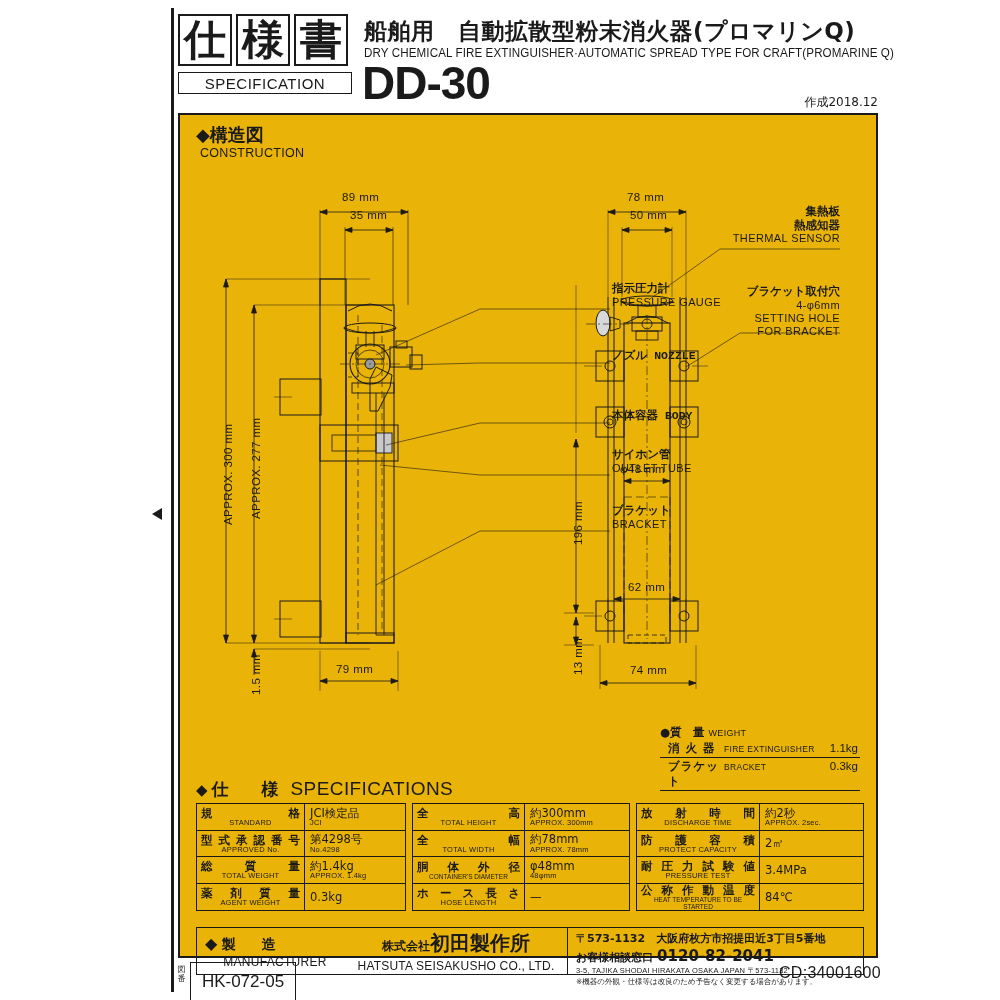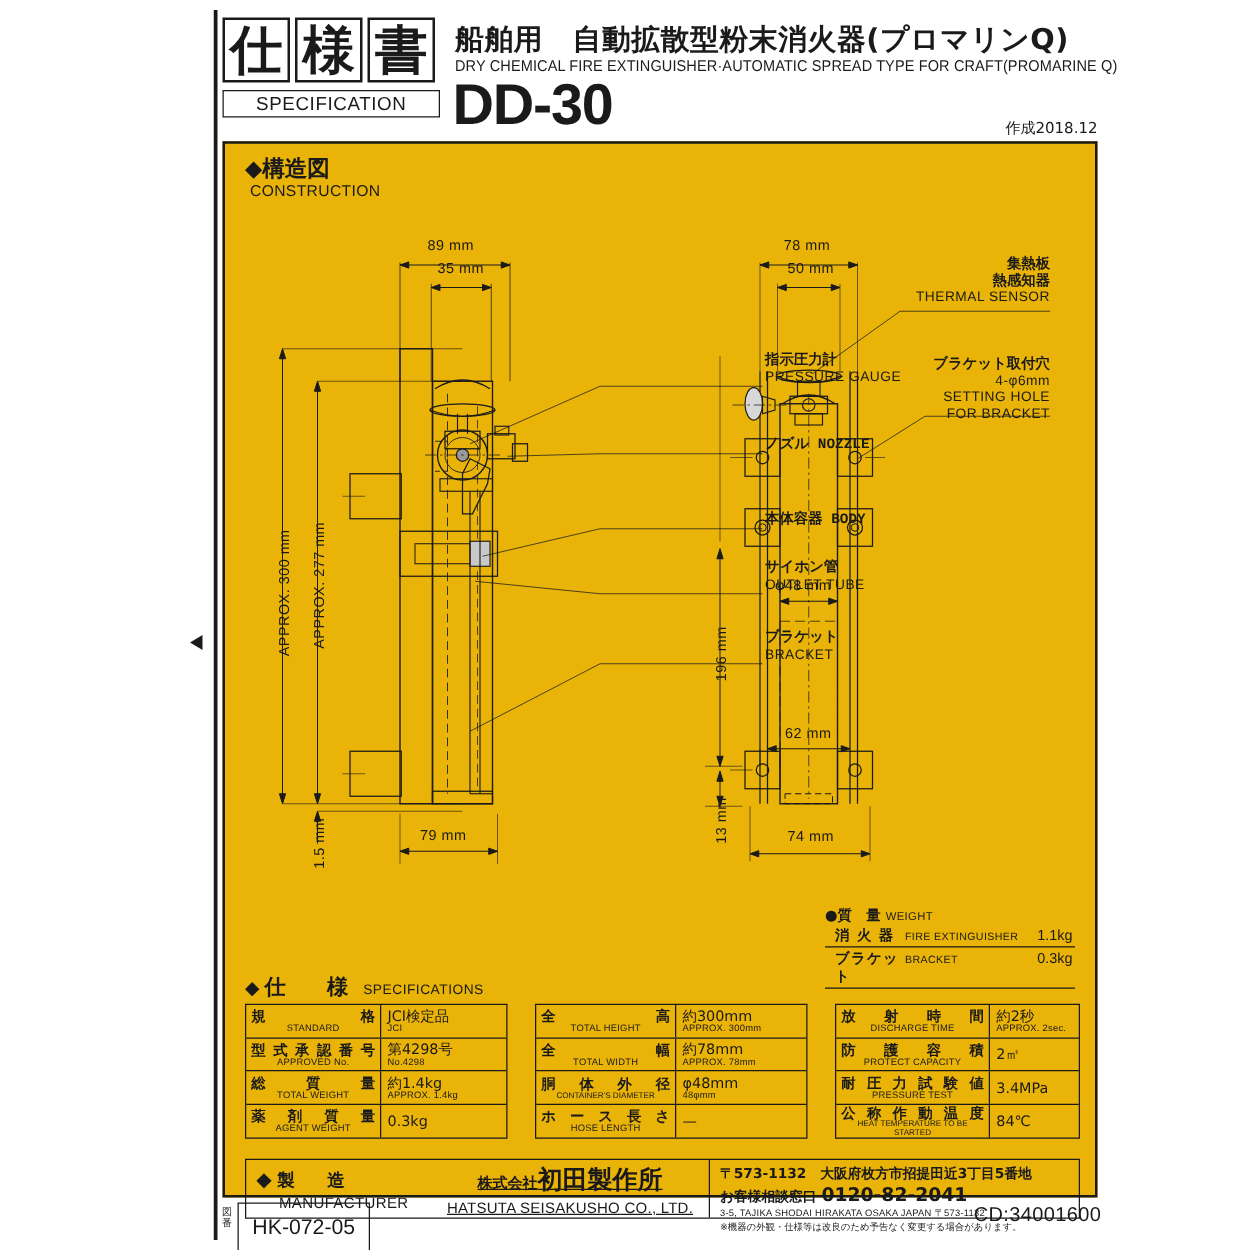--- a/index.html
+++ b/index.html
@@ -90,25 +90,25 @@
     padding:1px 2px 1px 8px;
   }
   .wt-row .jp { font-family:"DejaVu Sans", sans-serif; font-size:11.5px; font-weight:bold; width:56px; letter-spacing:1px;}
   .wt-row .en { font-size:8.5px; letter-spacing:.3px; flex:1; }
   .wt-row .val { font-size:11.5px; text-align:right; }
 
   
   .spec-head { position:absolute; left:16px; top:663px; display:flex; align-items:baseline; gap:4px; }
   .spec-head .dia { font-size:15px; }
   .spec-head .jp { font-family:"DejaVu Sans", sans-serif; font-size:17px; font-weight:bold; letter-spacing:8px; }
-  .spec-head .en { font-size:11px; letter-spacing:.4px; }
+  .spec-head .en { font-size:19px; letter-spacing:.4px; }
 
   .spec-tables {
     position:absolute; left:16px; top:688px; width:668px;
-    display:flex; gap:22px;justify-content:flex-end;
+    display:flex; gap:6px;justify-content:flex-end;
   }
   .spec-col { border:1.5px solid #1a1a1a; flex:1; }
   .spec-col.c1 { flex:0 0 210px; }
   .spec-col.c2 { flex:0 0 218px; }
   .spec-col.c3 { flex:1; }
   .srow { display:flex; border-bottom:1px solid #1a1a1a; height:26.5px; }
   .srow:last-child { border-bottom:none; }
   .scell-l {
     flex:0 0 108px; border-right:1px solid #1a1a1a;
     padding:1px 4px 0 4px; display:flex; flex-direction:column; justify-content:center;
@@ -127,21 +127,21 @@
   .scell-r.mid { justify-content:center; }
 
   
   .mfr {
     position:absolute; left:16px; top:812px; width:668px; height:48px;
     border:1.5px solid #1a1a1a; display:flex; align-items:center;
   }
   .mfr-l { flex:0 0 148px; padding-left:8px; }
   .mfr-l .jp { font-family:"DejaVu Sans", sans-serif; font-size:14px; font-weight:bold; letter-spacing:6px; }
   .mfr-l .en { font-size:12px; letter-spacing:.3px; display:block; margin-top:1px; text-align:center;}
-  .mfr-m { flex:0 0 222px; text-align:center;text-decoration:underline; }
+  .mfr-m { flex:0 0 222px; text-align:center; }
   .mfr-m .jp { font-family:"DejaVu Sans", sans-serif; font-weight:bold; font-size:12px; }
   .mfr-m .jp b { font-size:20px; letter-spacing:0; }
   .mfr-m .en { font-size:12px; letter-spacing:.2px; display:block; margin-top:2px; }
   .mfr-r { flex:1; border-left:1.5px solid #1a1a1a; height:100%; padding:3px 0 0 8px; }
   .mfr-r .a1 { font-family:"DejaVu Sans", sans-serif; font-size:11px; font-weight:bold; }
   .mfr-r .a2 { font-family:"DejaVu Sans", sans-serif; font-size:11px; font-weight:bold; margin-top:1px;}
   .mfr-r .a2 span.tel { font-size:15px; letter-spacing:0; }
   .mfr-r .a3 { font-size:7.5px; letter-spacing:.2px; margin-top:1px;}
   .mfr-r .a4 { font-family:"DejaVu Sans", sans-serif; font-size:7.5px; margin-top:1px;}
 

